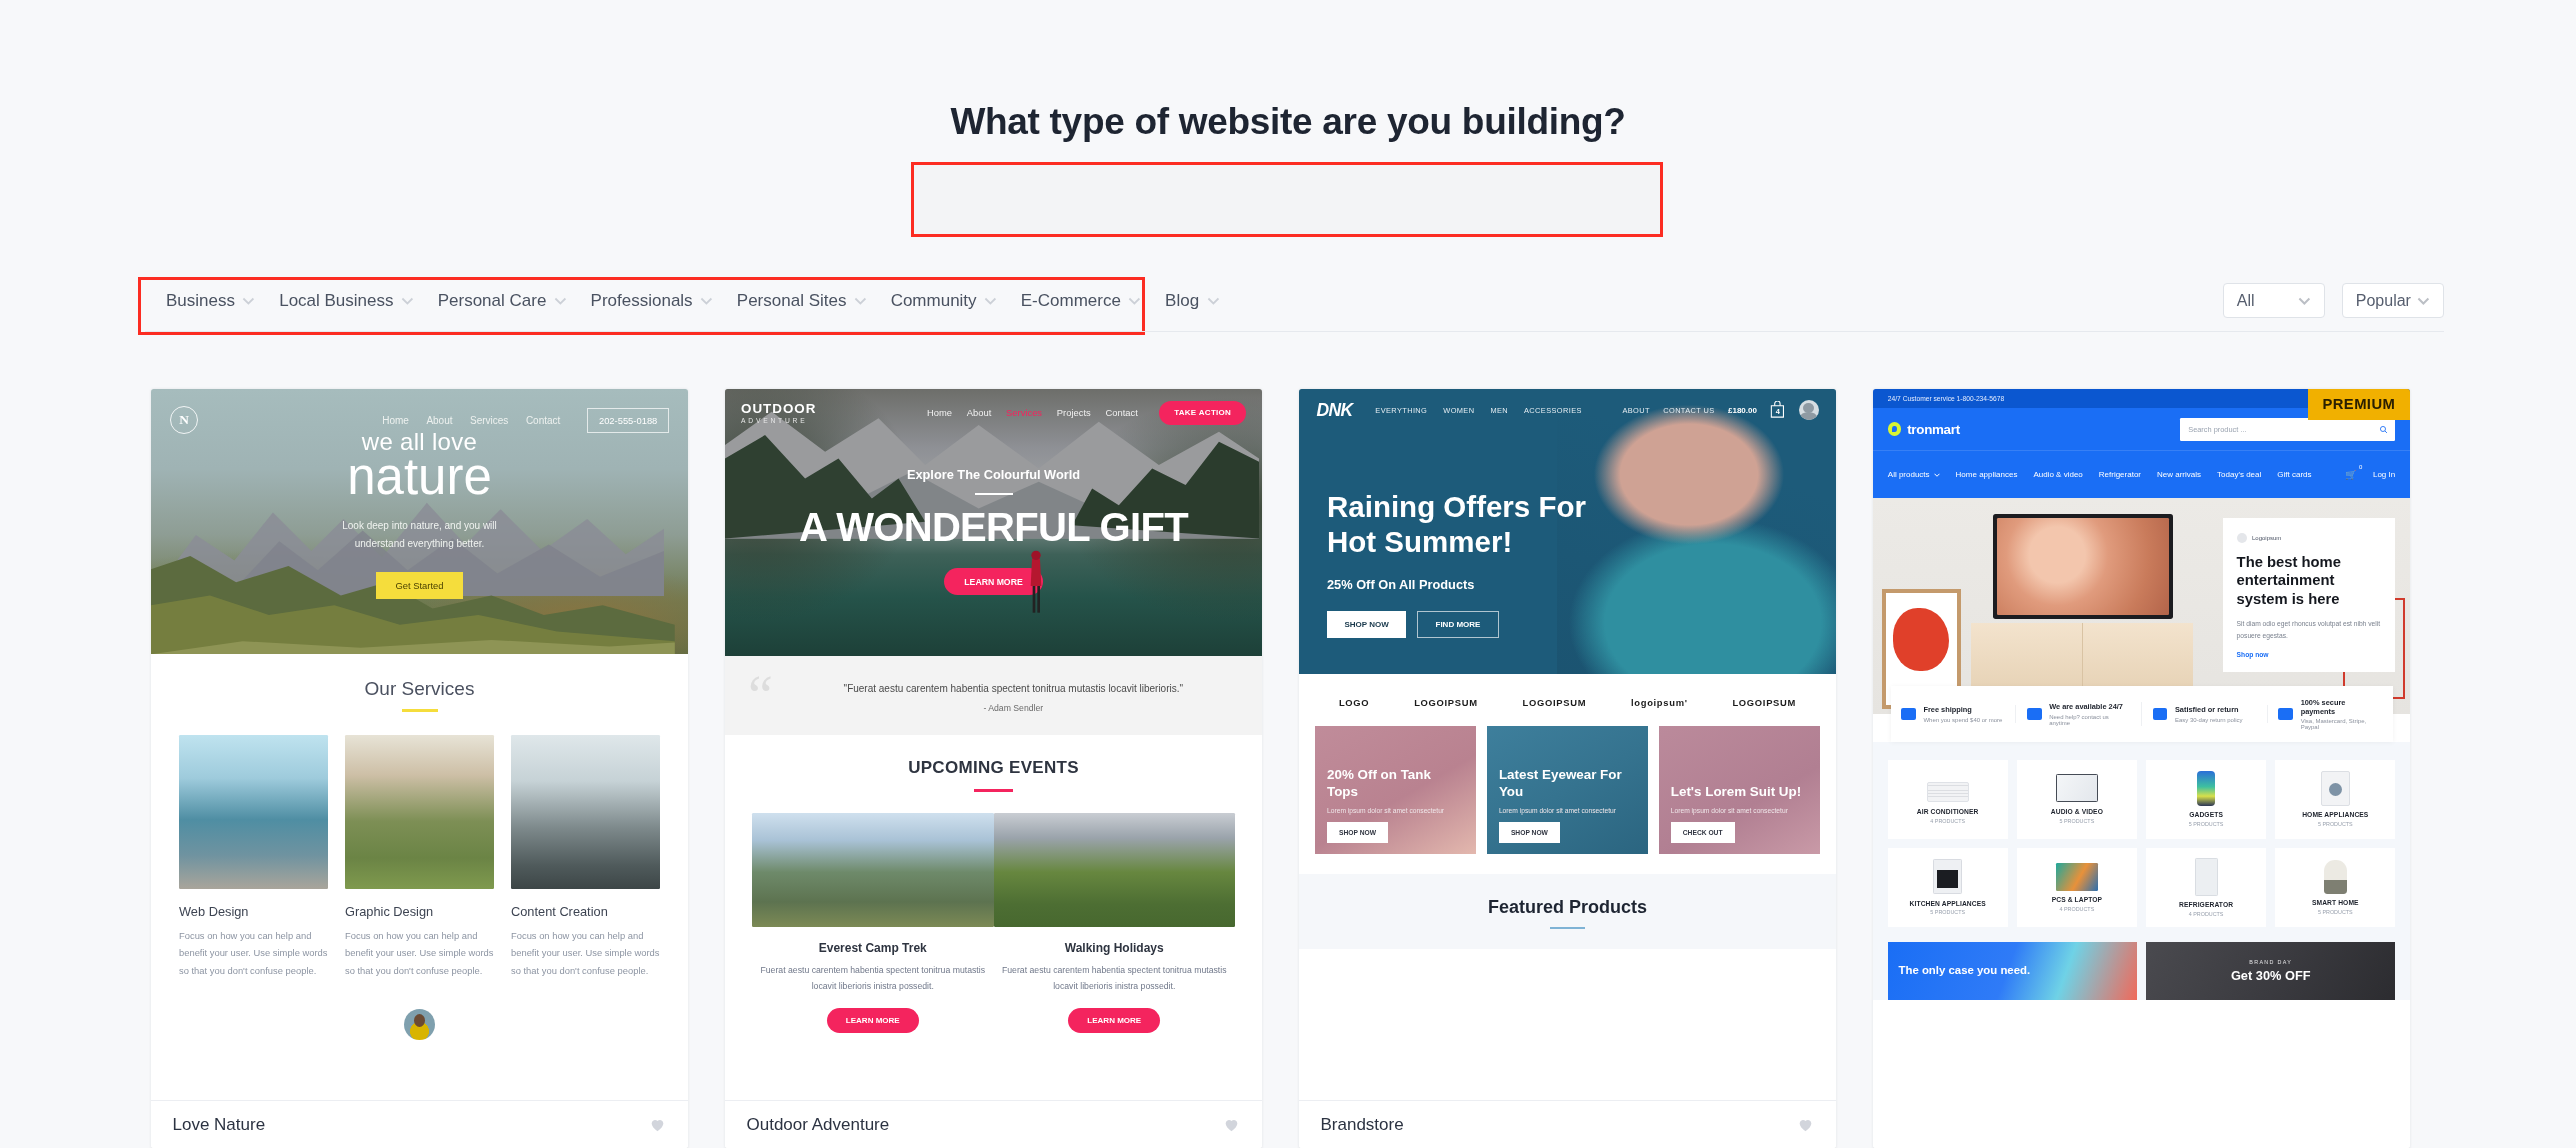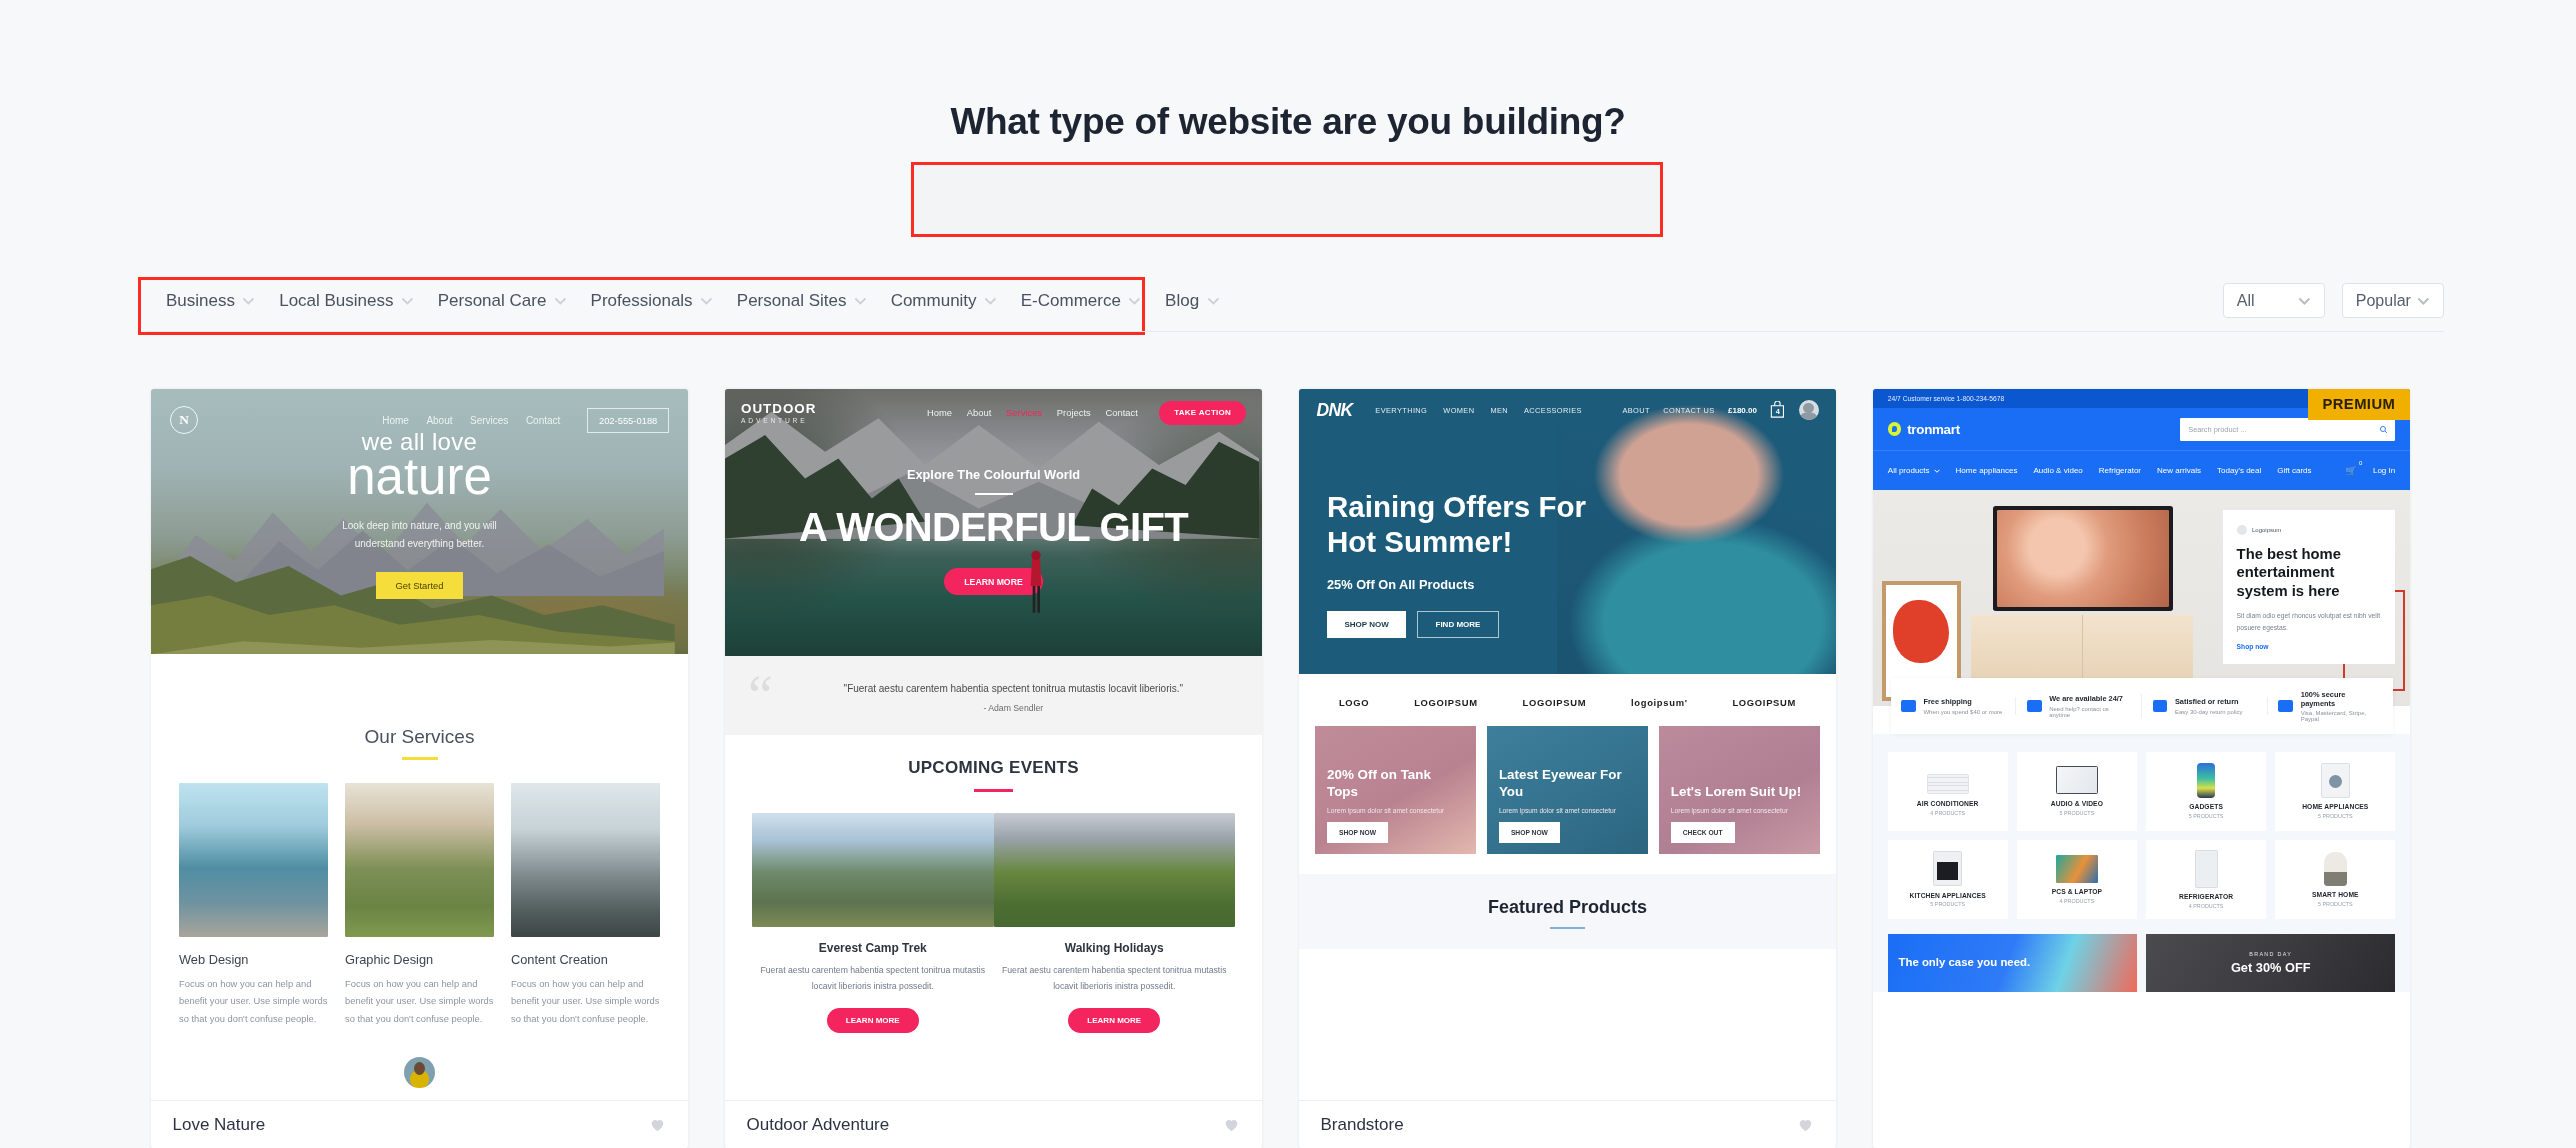--- a/index.html
+++ b/index.html
@@ -131,21 +131,21 @@
   }
   .c1-hero-center { position:absolute; top:39px; left:0; right:0; text-align:center; }
   .c1-sub { color:#fff; font-size:24px; font-weight:300; letter-spacing:0.3px; }
   .c1-main { color:#fff; font-size:51px; font-weight:300; line-height:.95; margin-top:-2.7px; }
   .c1-tag { color:#f0f3f0; font-size:10px; line-height:1.8; margin-top:14.8px; }
   .c1-btn {
     display:inline-block; margin-top:19px; background:#f5dd3c; color:#4b4200;
     font-size:9.4px; padding:8px 20px;
   }
   .c1-services { padding: 24px 0 0; text-align:center; background:#fff; }
-  .c1-sv-title { font-size:19px; color:#4b5160; font-weight:400;margin-top:48px; }
+  .c1-sv-title { font-size:19px; color:#4b5160; font-weight:400; }
   .c1-sv-rule { width:36px; height:2.7px; background:#f5dd3c; margin:9.4px auto 0; }
   .c1-sv-grid { display:flex; gap:17px; padding: 23px 28px 0; }
   .c1-sv-col { flex:1; }
   .c1-sv-img { width:100%; height:154px; border-radius:1.3px; }
   .c1-sv-h { font-size:12.8px; color:#3d4452; margin-top:14.8px; text-align:left; }
   .c1-sv-p { font-size:9.4px; color:#8d95a3; line-height:1.85; margin-top:8px; text-align:left; }
   .c1-avatar-wrap { padding: 29.5px 0 23px; text-align:center; background:#fff; }
   .c1-avatar {
     width:31px; height:31px; border-radius:50%;
     background: radial-gradient(circle at 50% 72%, #d8b400 0 34%, #7fa0ae 36% 100%);
@@ -237,21 +237,21 @@
   
   .c4-topbar { height:19px; background:#0b57d0; display:flex; align-items:center; justify-content:space-between; padding:0 14.8px; }
   .c4-top-t { color:#e6eeff; font-size:6.7px; }
   .c4-head { height:42px; background:#1a6ef5; display:flex; align-items:center; padding:0 14.8px; }
   .c4-brand { display:flex; align-items:center; gap:6px; }
   .c4-brand-dot { width:13.4px; height:13.4px; border-radius:50%; background:#d8f533; position:relative; }
   .c4-brand-dot::after{ content:""; position:absolute; left:33%; top:26%; width:34%; height:48%; border-radius:50% 50% 50% 0; background:#1a6ef5; }
   .c4-brand-t { color:#fff; font-size:13.4px; font-weight:700; letter-spacing:-0.3px; }
   .c4-search { margin-left:auto; width:215px; height:23px; background:#fff; border-radius:1.3px; display:flex; align-items:center; justify-content:space-between; padding:0 8px; }
   .c4-search-ph { font-size:7.4px; color:#9aa3b0; }
-  .c4-menu { height:40px; background:#1a6ef5; display:flex; align-items:center; gap:16px; padding:0 14.8px; border-top:0.7px solid rgba(255,255,255,.13); }
+  .c4-menu { height:48px; background:#1a6ef5; display:flex; align-items:center; gap:16px; padding:0 14.8px; border-top:0.7px solid rgba(255,255,255,.13); }
   .c4-menu-i { color:#fff; font-size:8px; display:flex; align-items:center; gap:4px; }
   .c4-cart { margin-left:auto; position:relative; color:#fff; font-size:9.4px; }
   .c4-cart-n { position:absolute; right:-5.4px; top:-5.4px; font-size:6px; }
   .c4-hero { height:216px; position:relative; overflow:hidden; background:linear-gradient(#eceae6 0%, #e6e4e0 100%); }
   .c4-art { position:absolute; left:9.4px; bottom:5.4px; width:79px; height:120px; background:#fff; border:4px solid #c49a6c; }
   .c4-art::after{ content:""; position:absolute; left:10%; top:14%; width:78%; height:56%; border-radius:46% 54% 50% 50%; background:#e0402a; }
   .c4-tv { position:absolute; left:120px; top:16px; width:180px; height:105px; background:#1c1c20; border-radius:2.7px; padding:4px; }
   .c4-tv-scr { width:100%; height:100%; border-radius:1.3px; background:radial-gradient(circle at 35% 38%, #f3c6ad 0 22%, #e09b7d 40%, #c97b5b 72%, #b3644a 100%); }
   .c4-stand { position:absolute; left:98px; top:125px; width:222px; height:70px; background:linear-gradient(#f3e3cd,#e6d2b5); }
   .c4-stand::after{ content:""; position:absolute; left:50%; top:0; bottom:0; width:1.3px; background:#d9c3a3; }

